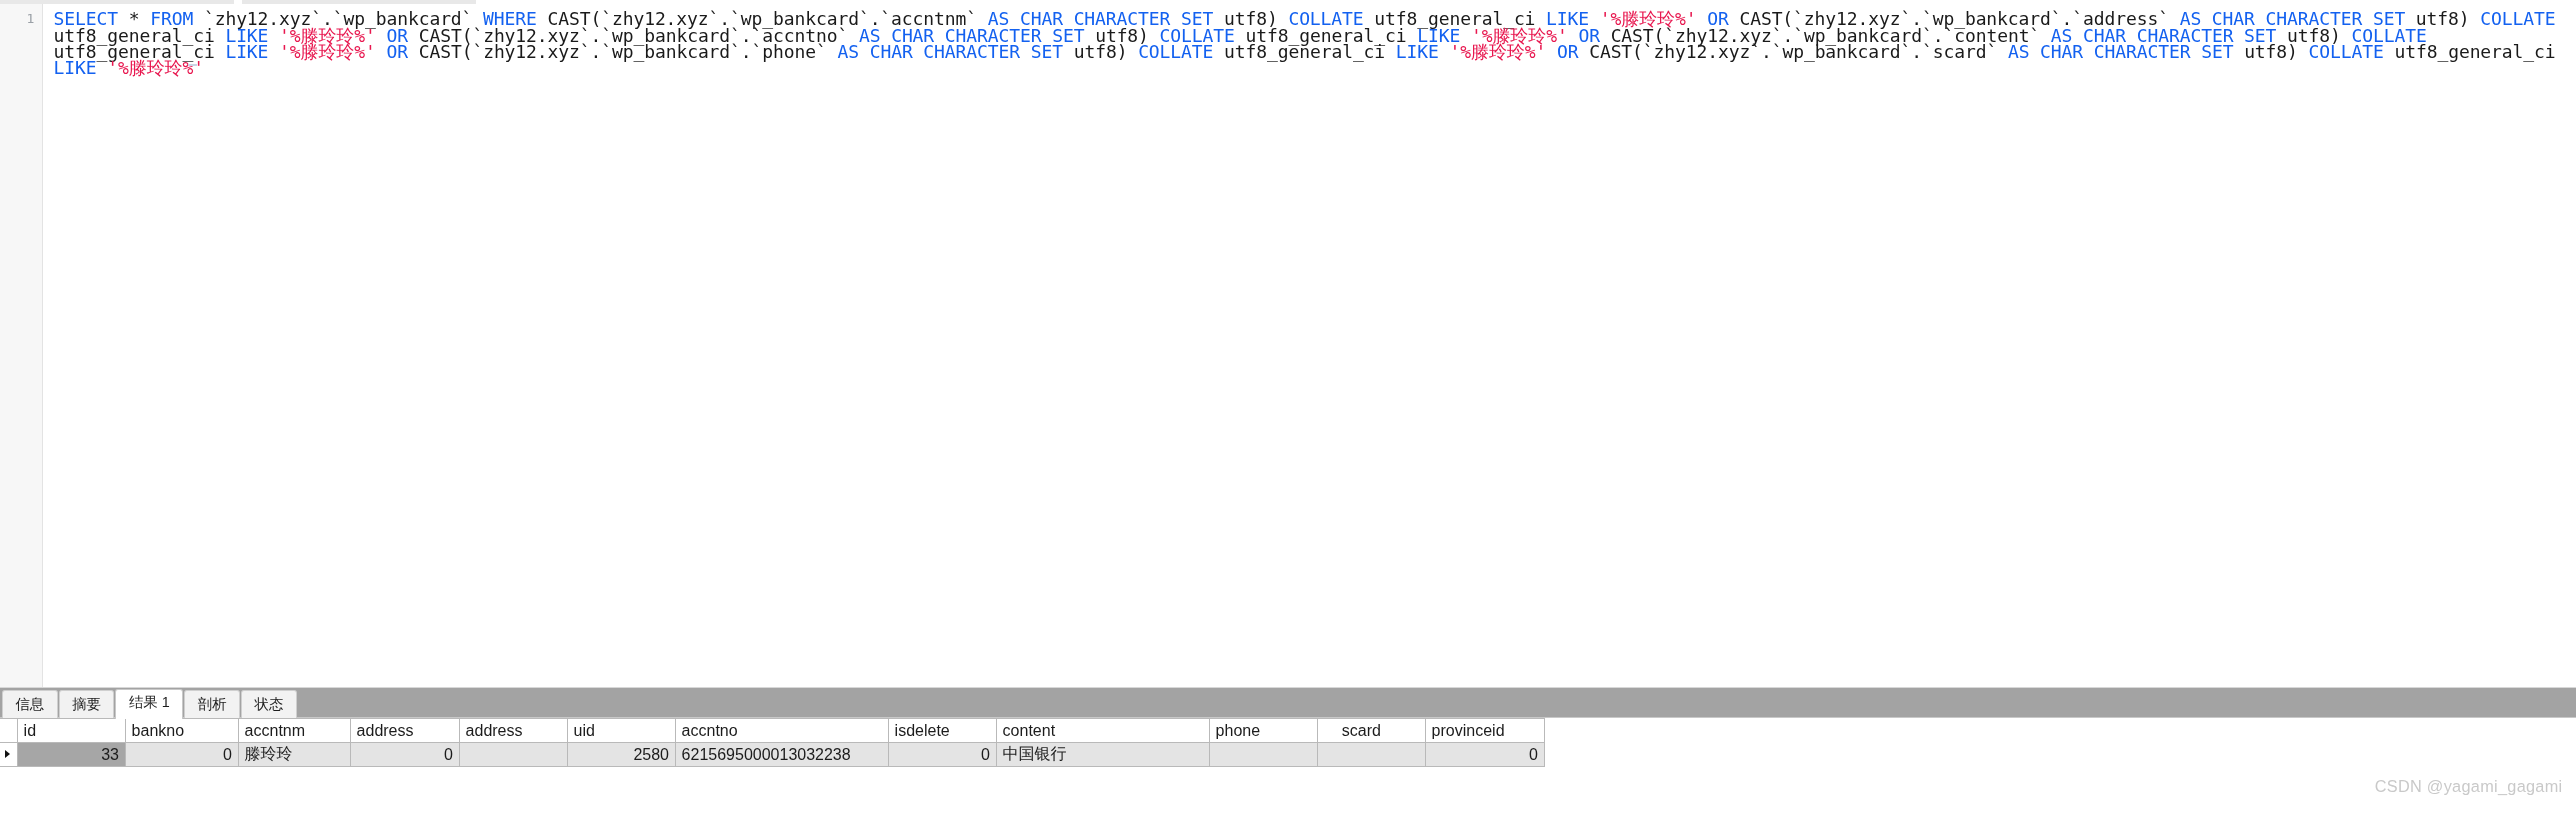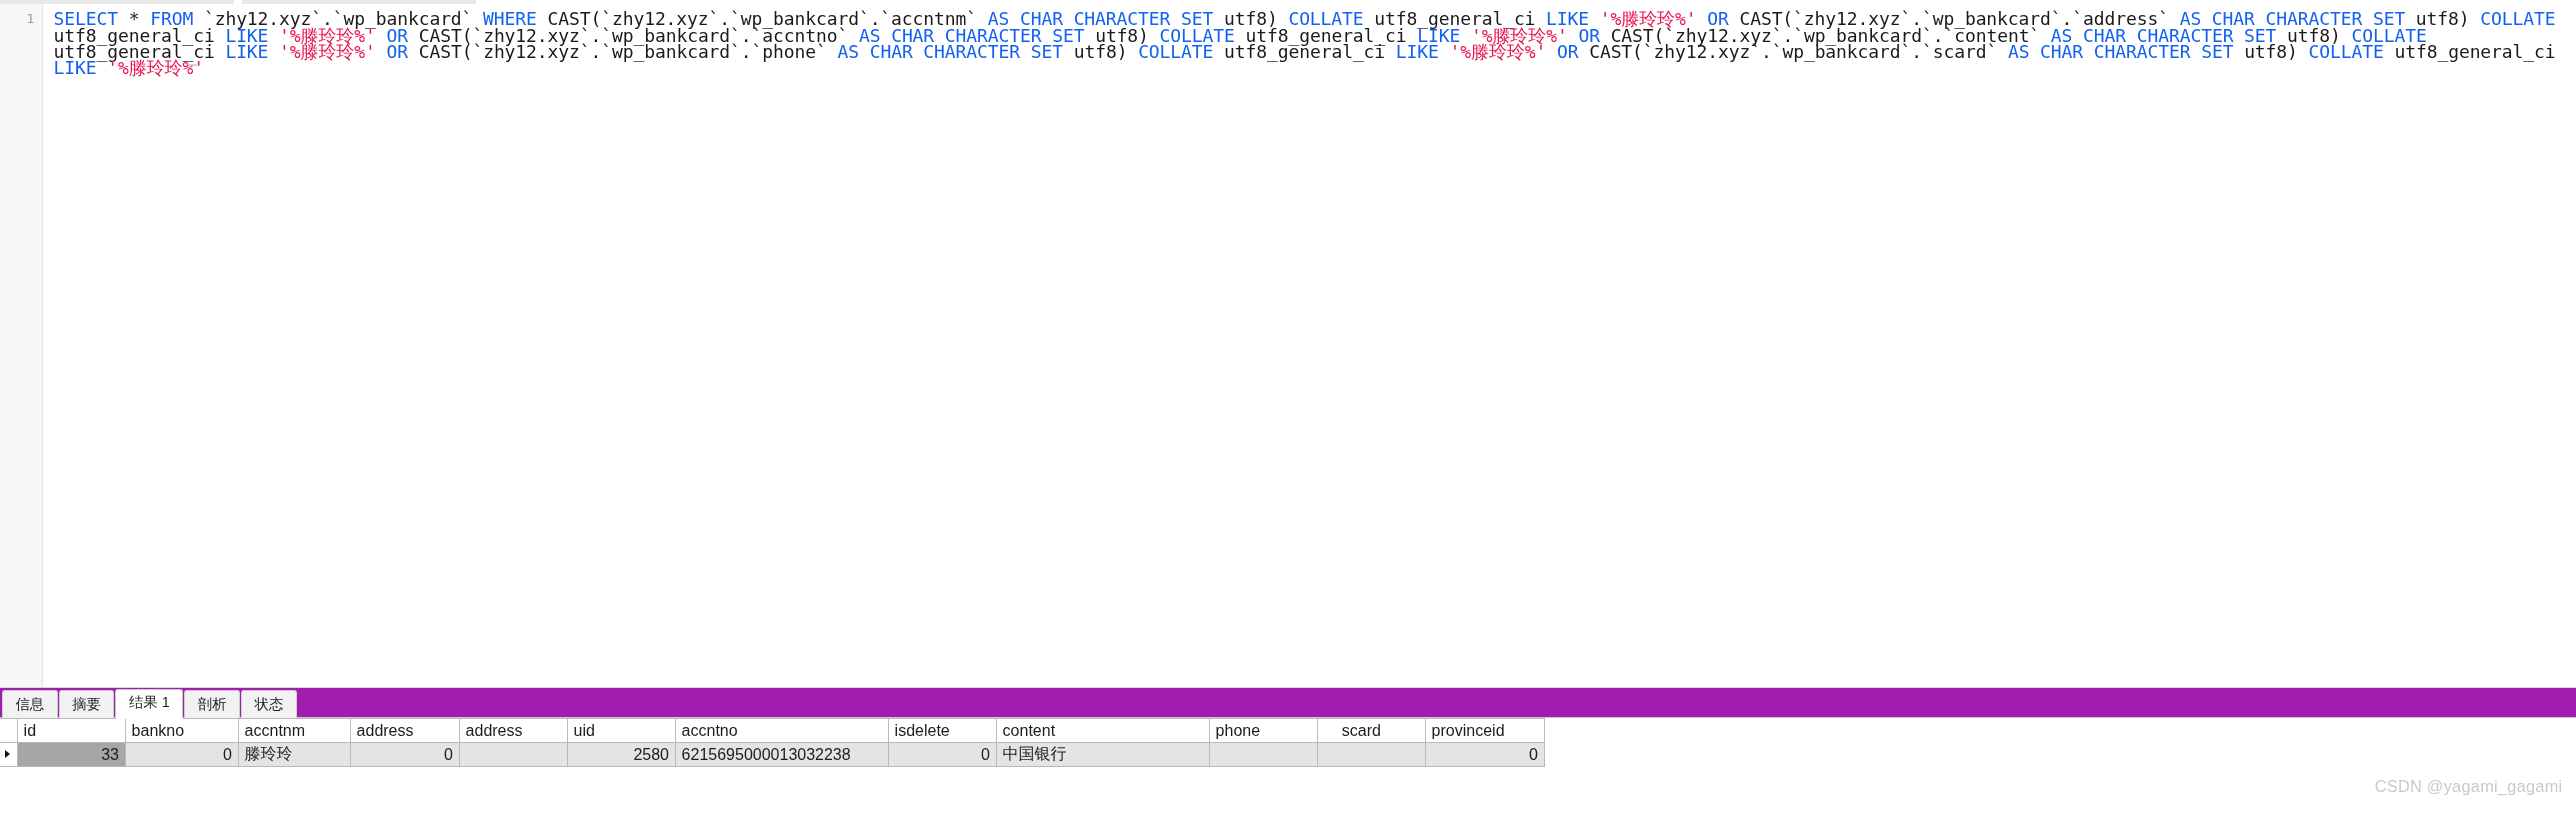--- a/index.html
+++ b/index.html
@@ -96,21 +96,21 @@
     height: 132px;
     background: #ffffff;
   }
 
   
   #tabbar {
     position: absolute;
     left: 0; top: 0;
     width: 2576px;
     height: 30px;
-    background: #a21caf;
+    background: #a3a3a3;
     border-bottom: 1px solid #c8c8c8;
     box-sizing: border-box;
   }
   #tabbar .tabs {
     display: flex;
     align-items: flex-end;
     height: 30px;
     padding-left: 1.9px;
   }
   .tab {

